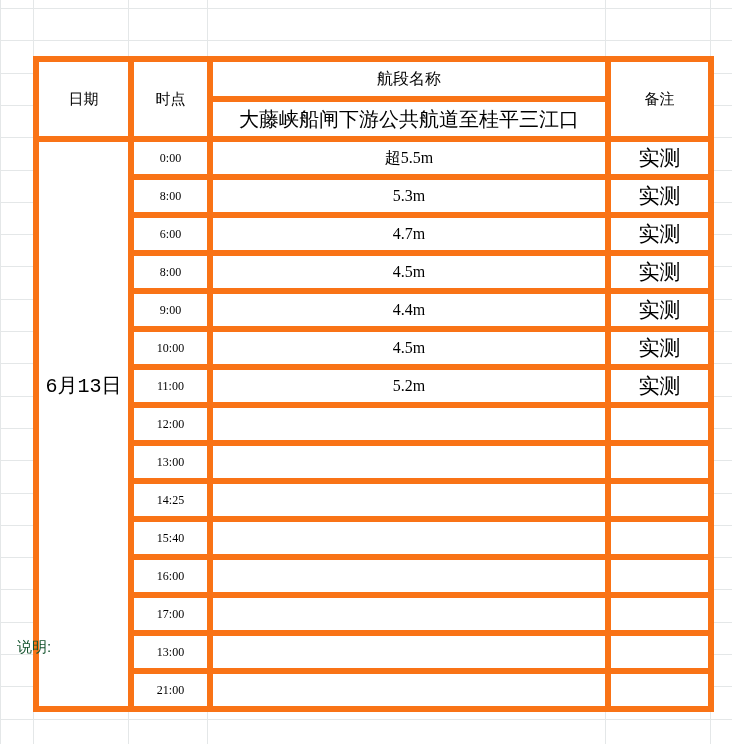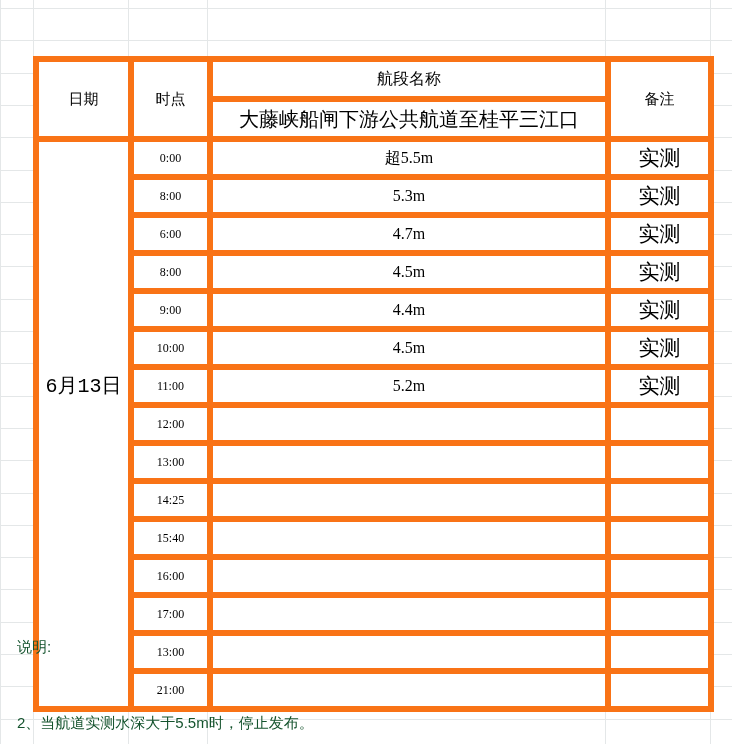--- a/index.html
+++ b/index.html
@@ -273,16 +273,15 @@
           </tr>
           <tr class="body-row">
             <td class="cell-time">21:00</td>
             <td class="cell-depth"></td>
             <td class="cell-remark"></td>
           </tr>
         </tbody>
     </table>
 
     <div class="note" id="note-label">说明:</div>
-    <div class="note" id="note-2">2、当航道实测水深大于5.5m时，停止发布。</div>
 
   </div>
 </div>
 
 </body></html>

